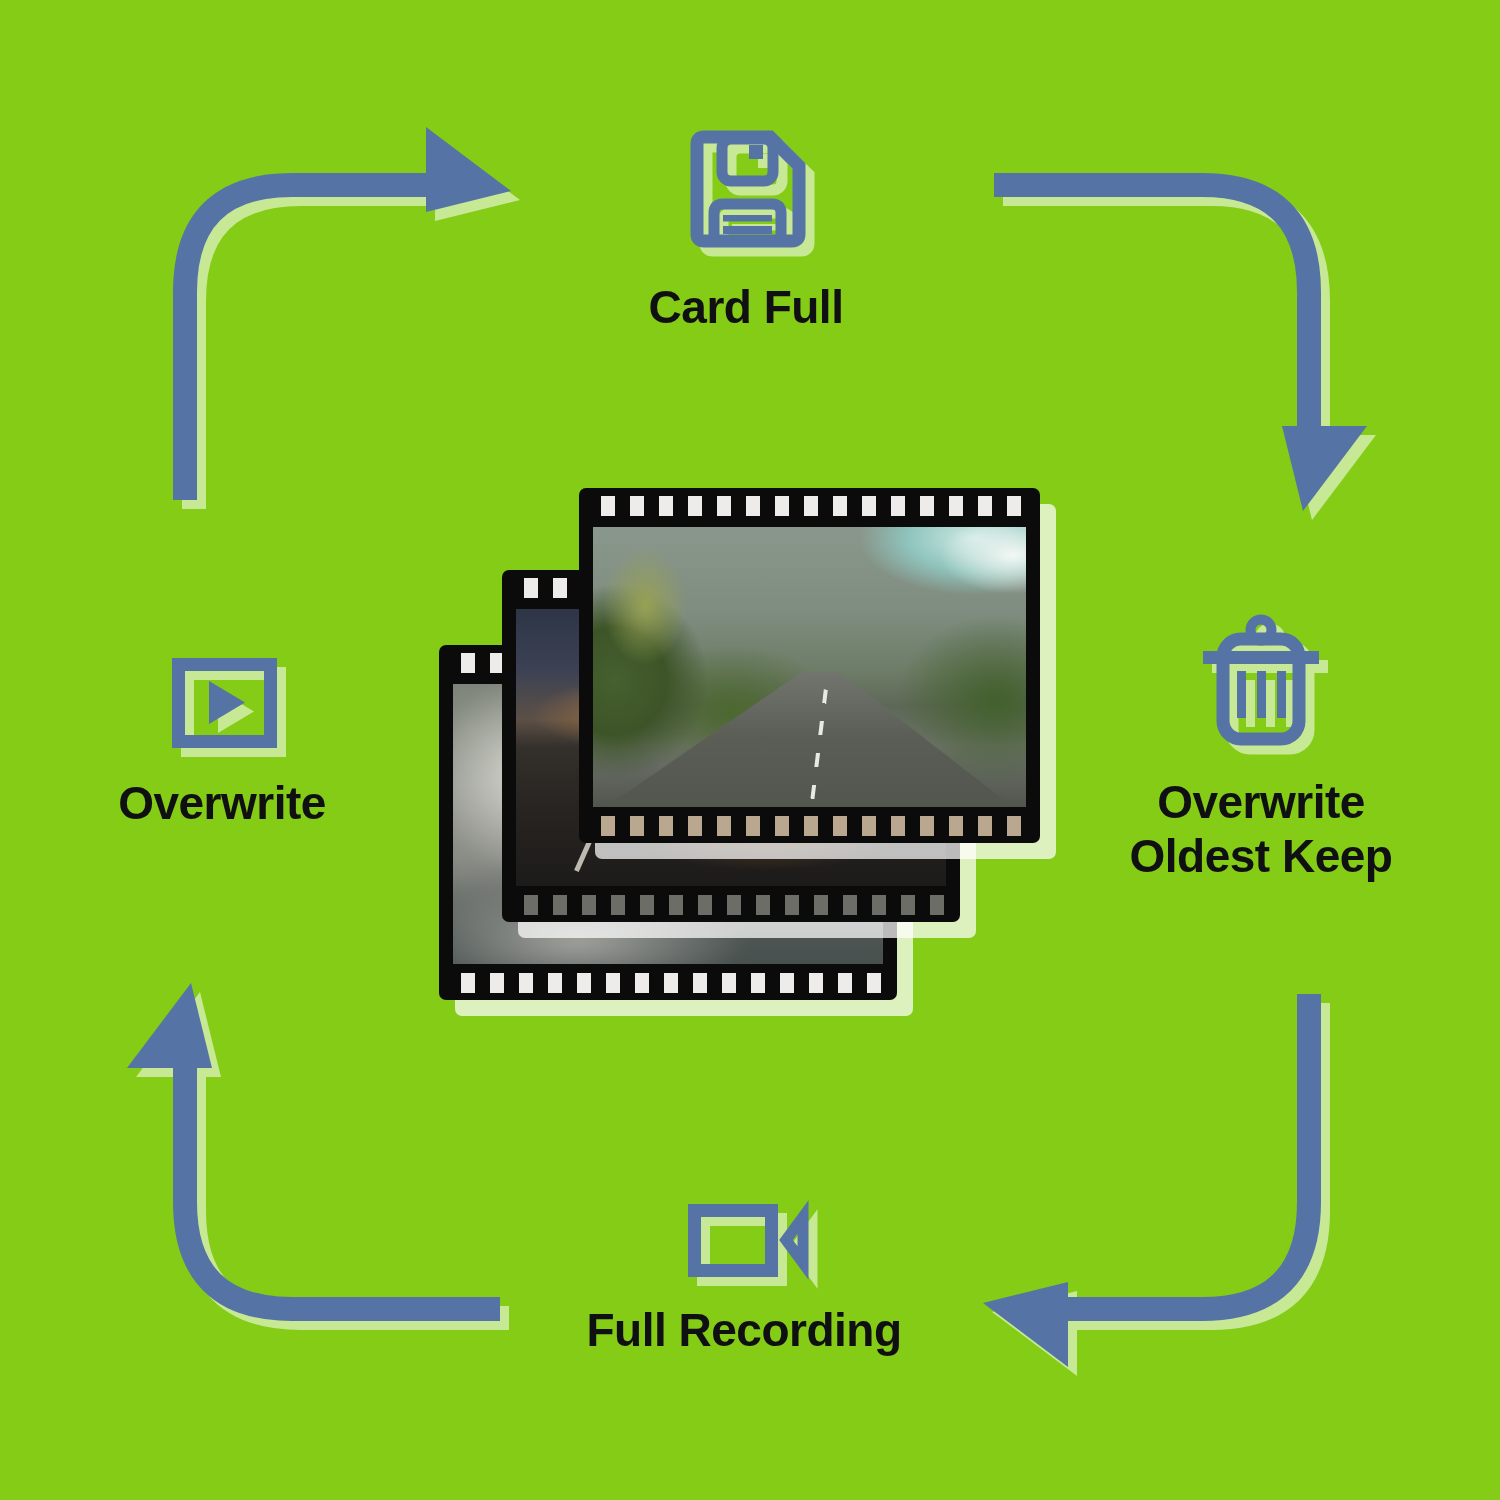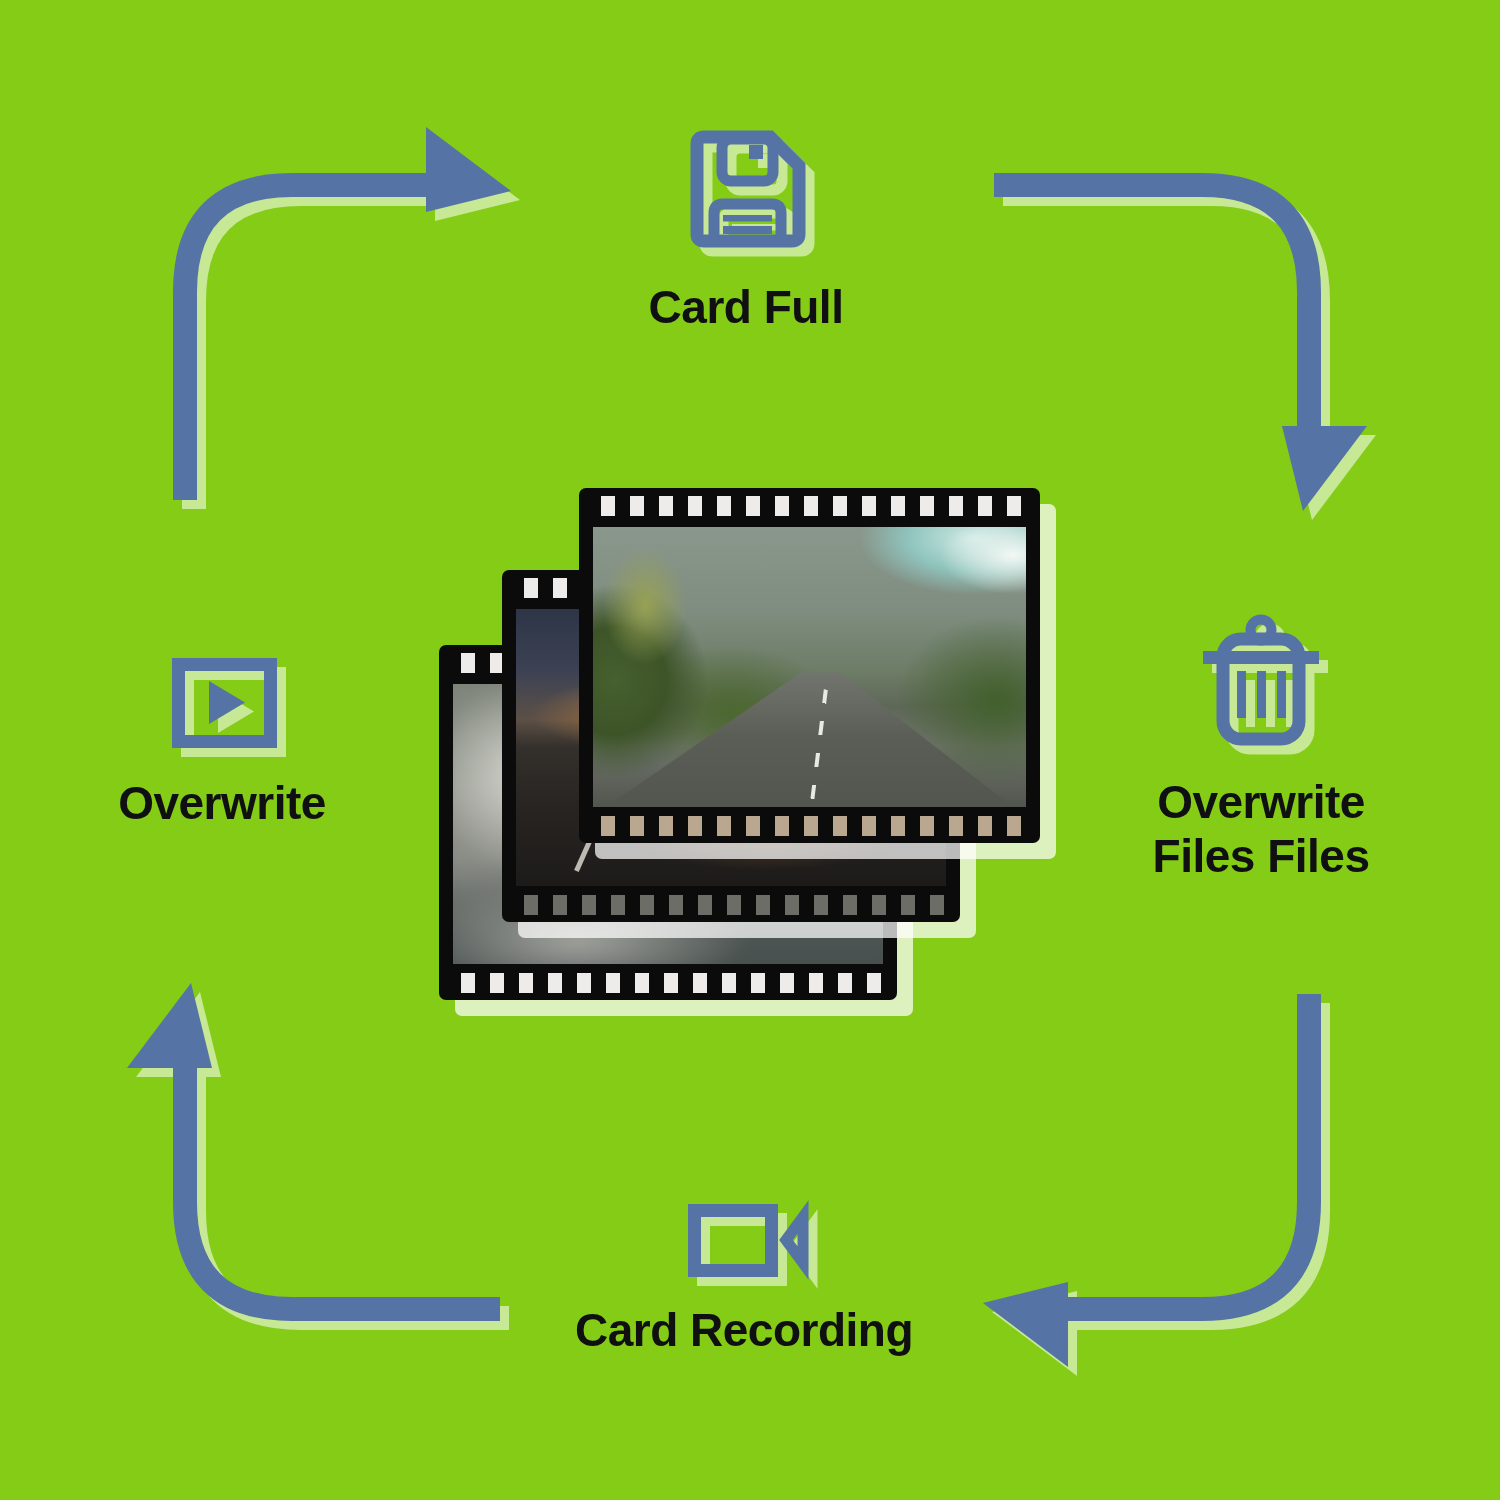--- a/index.html
+++ b/index.html
@@ -165,20 +165,20 @@
     <g fill="none" stroke="#5673a5" stroke-width="13">
       <rect x="178.5" y="664.5" width="92" height="77"></rect>
       <polygon points="209,681 245,702.5 209,724" fill="#5673a5" stroke="none"></polygon>
     </g>
   </svg>
 
   <div class="label" style="left:746px; top:307px">Card Full</div>
 
   <div class="label" style="left:1261px; top:829px">
     <span>Overwrite</span>
-    <span>Files Files</span>
+    <span>Oldest Keep</span>
   </div>
 
-  <div class="label" style="left:744px; top:1330px">Card Recording</div>
+  <div class="label" style="left:744px; top:1330px">Full Recording</div>
 
   <div class="label" style="left:222px; top:803px">Overwrite</div>
 
 </div>
 
 </body></html>

